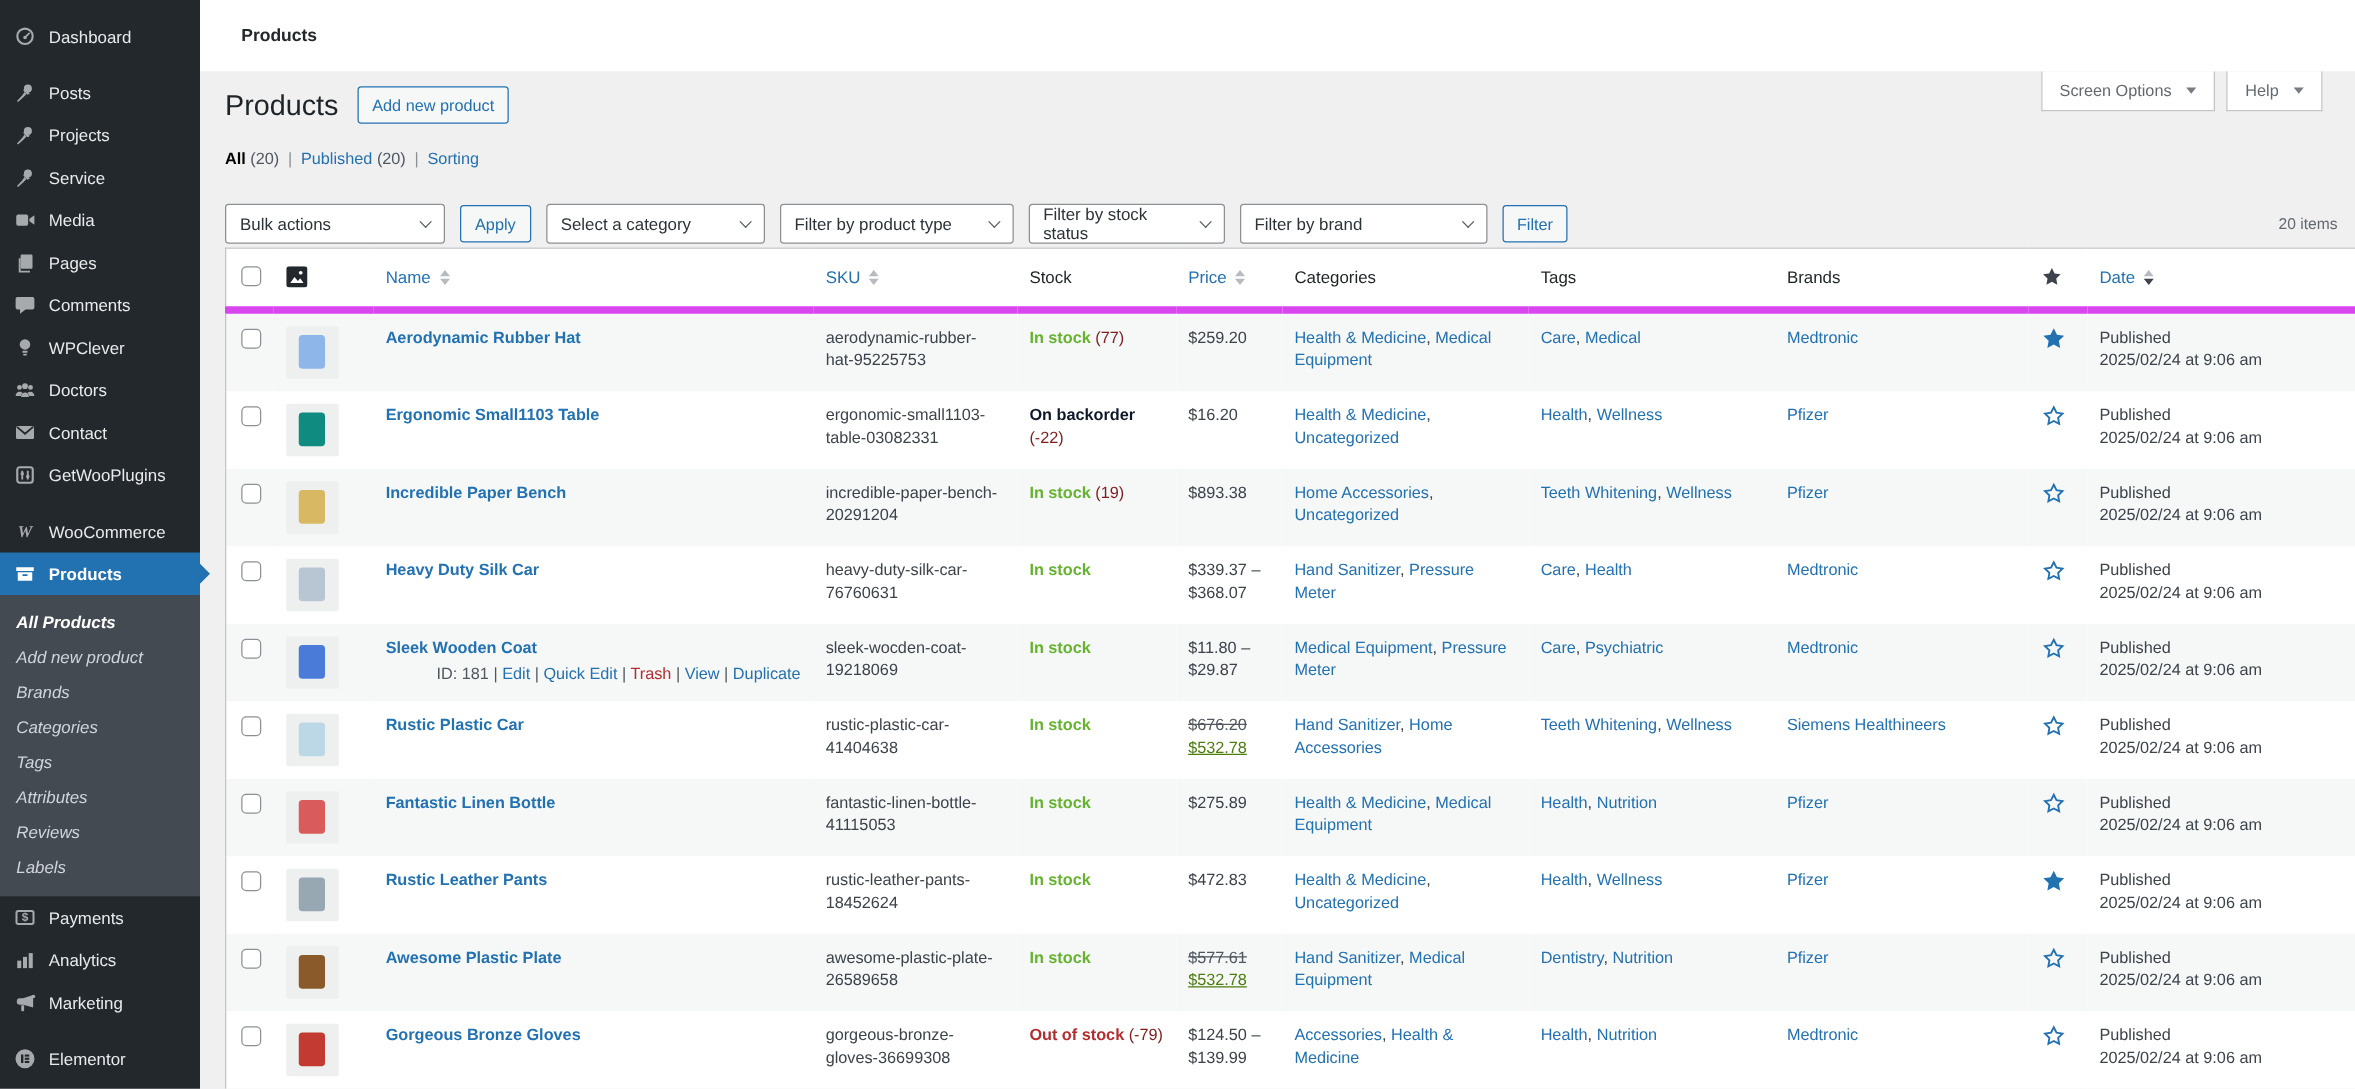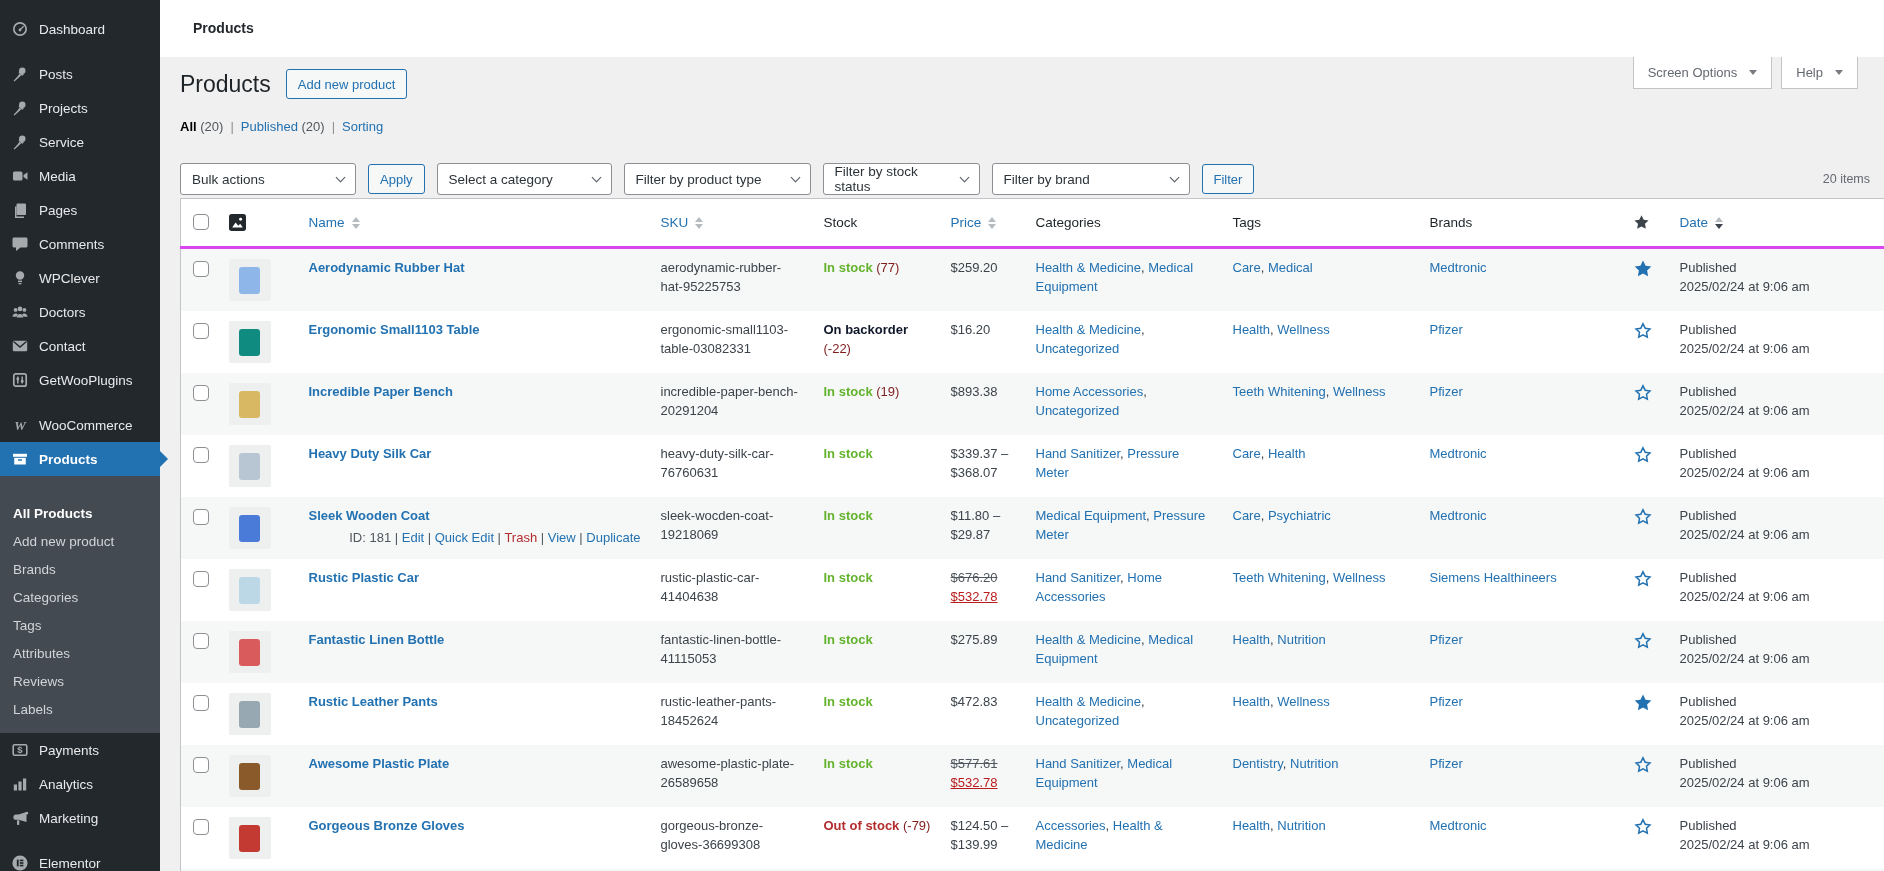--- a/index.html
+++ b/index.html
@@ -13,21 +13,21 @@
   
   .sidebar { position:absolute; left:0; top:0; width:160px; height:100%; background:#23282d; z-index:6; padding-top:12px; }
   .menu-gap { height:11px; }
   .menu-item { position:relative; display:flex; align-items:center; gap:10px; height:34px; padding-left:10px; color:#e9eaeb; font-size:13.5px; cursor:pointer; }
   .menu-item .mi { width:19px; height:19px; flex:0 0 19px; color:#a7aaad; display:flex; align-items:center; justify-content:center; }
   .menu-item .mi svg { width:18px; height:18px; fill:currentColor; }
   .menu-item.active { background:#2271b1; color:#fff; font-weight:700; }
   .menu-item.active .mi { color:#fff; }
   .menu-item.active::after { content:""; position:absolute; right:-8px; top:50%; margin-top:-9px;
     border:9px solid transparent; border-left-color:#2271b1; border-right-width:0; }
-  .submenu { background:#434a51; padding:24px 0 9px; }
+  .submenu { background:#434a51; padding:8px 0 9px;font-style:italic; }
   .submenu-item { height:28px; line-height:28px; padding-left:13px; color:#cfd5da; font-size:13.5px; cursor:pointer; }
   .submenu-item.current { color:#fff; font-weight:700; }
 
   
   .topbar { position:absolute; left:160px; top:0; right:0; height:57px; background:#fff; z-index:2; }
   .topbar-title { display:inline-block; line-height:57px; padding-left:33px; font-size:14px; font-weight:700; color:#23282d; }
 
   
   .content { position:absolute; left:160px; top:57px; right:0; bottom:0; background:#f0f0f1; overflow:hidden; }
 
@@ -51,41 +51,41 @@
 
   .filters { position:absolute; left:20px; top:106px; right:8px; display:flex; align-items:center; gap:12px; font-size:13.5px; }
   .wpselect { height:32px; background:#fff; border:1px solid #8c8f94; border-radius:3px; display:flex; align-items:center; justify-content:space-between; padding:0 11px; color:#2c3338; cursor:pointer; }
   .sel-chev { width:7px; height:7px; border-right:1.8px solid #50575e; border-bottom:1.8px solid #50575e; transform:rotate(45deg); margin:-3px 0 0 12px; flex:0 0 auto; }
   .w-bulk{width:176px}.w-cat{width:175px}.w-type{width:187px}.w-stock{width:157px}.w-brand{width:198px}
   .items-count { margin-left:auto; color:#646970; font-size:12.5px; padding-right:6px; }
 
   
   .table-wrap { position:absolute; left:20px; top:141px; right:0; }
   table.list { width:100%; border-collapse:collapse; table-layout:fixed; background:#fff; border:1px solid #c3c4c7; font-size:13px; }
-  thead th { height:49px; padding:0 10px; text-align:left; vertical-align:middle; border-bottom:3px solid #d946ef; font-weight:400; font-size:13.5px; color:#1d2327; background:#fff; }
+  thead th { height:49px; padding:0 10px; text-align:left; vertical-align:middle; border-bottom:6px solid #d946ef; font-weight:400; font-size:13.5px; color:#1d2327; background:#fff; }
   thead th a.sort-link { color:#2271b1; display:inline-flex; align-items:center; }
   .sorting { display:inline-flex; flex-direction:column; align-items:center; margin-left:7px; gap:2px; }
   .tri-up { width:0; height:0; border-left:4px solid transparent; border-right:4px solid transparent; border-bottom:5px solid #b6bbbf; }
   .tri-dn { width:0; height:0; border-left:4px solid transparent; border-right:4px solid transparent; border-top:5px solid #b6bbbf; }
   .tri-dark { border-top-color:#3c434a; }
   tbody td { padding:10px 10px; vertical-align:top; line-height:1.45; color:#3c434a; }
   tbody tr:nth-child(odd) { background:#f6f7f7; }
   .cell-link { color:#2271b1; }
   .row-title { color:#2271b1; font-weight:700; }
   .row-actions { margin-top:3px; font-size:13px;text-align:right; }
   .ra-id { color:#50575e; }
   .ra-sep { color:#50575e; }
   .ra-trash { color:#b32d2e; }
   .st { font-weight:700; }
   .st-in { color:#64b32d; }
   .st-back { color:#0f172a; }
   .st-out { color:#b32d2e; }
   .stc { color:#7f1d1d; }
   td.price del { color:#50575e; }
-  td.price ins { text-decoration:underline; color:#b91c1c; }
+  td.price ins { text-decoration:underline; color:#4d7c0f; }
   .thumb { width:42px; height:42px; background:#eef0f0; border-radius:2px; display:flex; align-items:center; justify-content:center; }
   .thumb i { display:block; width:21px; height:27px; border-radius:3px; }
   .star-cell svg { width:20px; height:20px; cursor:pointer; }
   .imgico svg { width:17px; height:17px; vertical-align:middle; }
   .hdr-star svg { width:17px; height:17px; fill:#3c434a; vertical-align:middle; }
   input[type=checkbox] { appearance:none; -webkit-appearance:none; width:16px; height:16px; border:1px solid #8c8f94; border-radius:4px; background:#fff; margin:2px 0 0 0; cursor:pointer; }
   td.datecol div { color:#3c434a; }
 </style>
 </head>
 <body>

